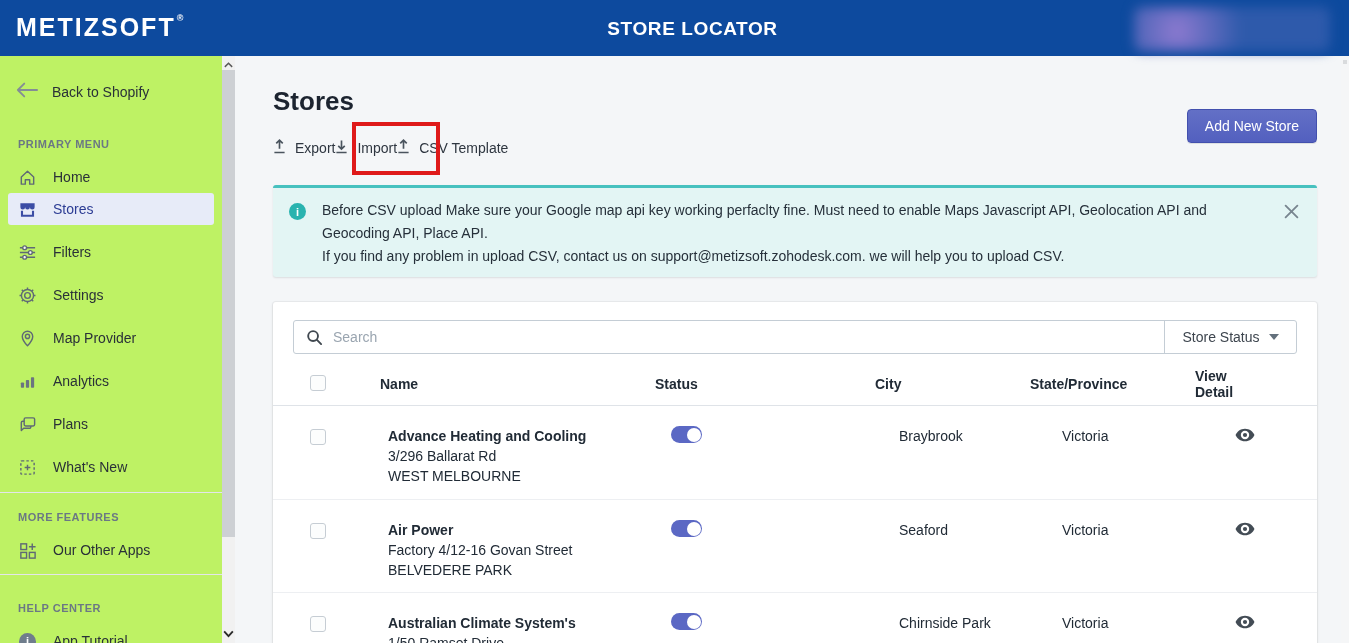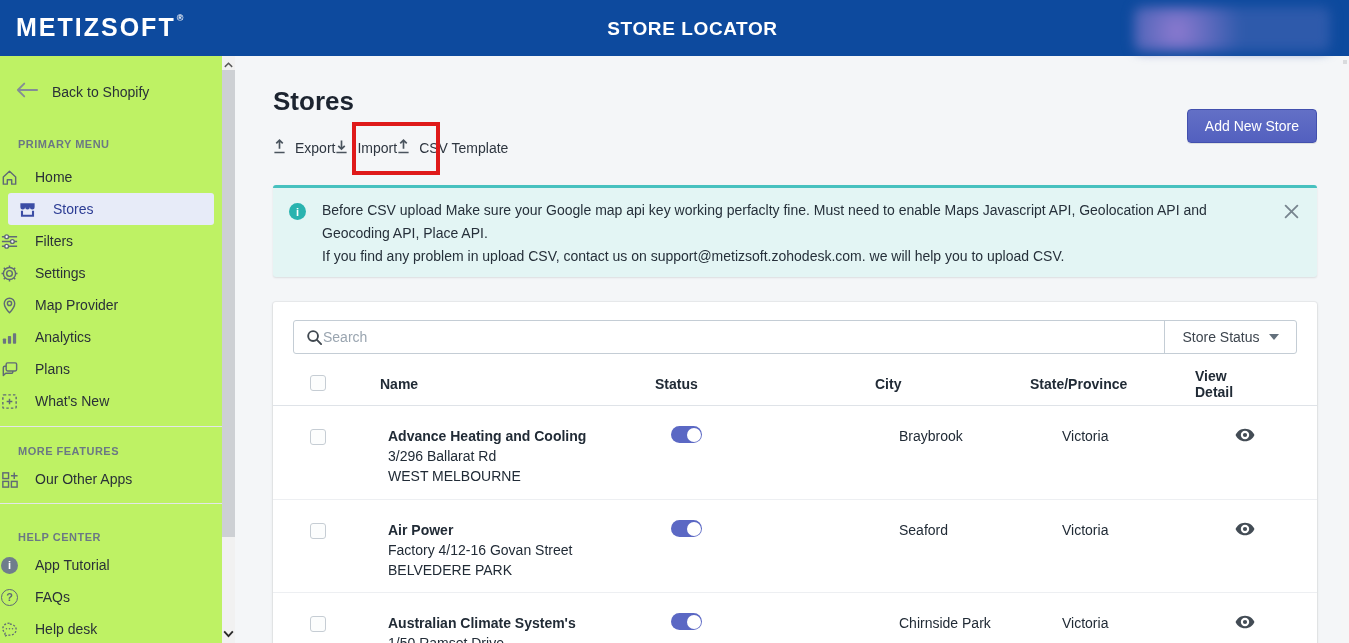--- a/index.html
+++ b/index.html
@@ -15,21 +15,21 @@
     color:#fff; font-size:19px; font-weight:700; letter-spacing:0.6px; white-space:nowrap; }
   .user-blur { position:absolute; right:19px; top:7px; width:196px; height:44px; border-radius:8px;
     background: radial-gradient(circle at 22% 55%, #8d7ad0 0%, rgba(141,122,208,0) 42%), linear-gradient(#2e5aab,#2e5aab);
     filter:blur(6px); }
 
   
   .sidebar { position:absolute; left:0; top:56px; width:222px; height:587px; background:#bef264; overflow:hidden; z-index:10; }
   .back-row { display:flex; align-items:center; padding:26px 0 0 16px; gap:14px; font-size:14px; color:#2a3138; cursor:pointer; }
   .side-label { margin:37px 0 0 18px; font-size:11px; font-weight:700; letter-spacing:0.5px; color:#6b7884; }
   .nav { margin-top:11px; }
-  .nav-item { display:flex; align-items:center; height:32px; gap:16px; font-size:14px; color:#2a3138; cursor:pointer; }
+  .nav-item { display:flex; align-items:center; height:32px; padding-left:18px; gap:16px; font-size:14px; color:#2a3138; cursor:pointer;margin-top:11px; }
   .nav-item .ni { width:19px; height:19px; display:flex; align-items:center; justify-content:center; flex:0 0 19px; }
   .nav-item.active { margin:0 8px; padding-left:10px; border-radius:3px; background:#e7ebf8; color:#2c3c94; }
   .divider { border-top:1px solid #e3e6ea; margin-top:9px; }
   .divider2 { border-top:1px solid #e3e6ea; margin-top:8px; }
   .side-label.mt2 { margin-top:18px; }
   .side-label.mt3 { margin-top:27px; }
   .nav.mt-s { margin-top:6px; }
   .circle-ico { width:17px; height:17px; border-radius:50%; background:#6f7d8c; color:#fff; font-size:11px; font-weight:700;
     display:flex; align-items:center; justify-content:center; }
   .circle-ico.outline { background:transparent; border:1.6px solid #5d6975; color:#5d6975; width:17px; height:17px; font-size:11px; }
@@ -61,21 +61,21 @@
   .banner { position:absolute; left:38px; top:129px; width:1044px; height:92px; background:#e3f5f4; border-radius:3px;
     border-top:3px solid #47c1bf; box-shadow:0 1px 2px rgba(0,0,0,.1); }
   .banner-ico { position:absolute; left:16px; top:15px; width:17px; height:17px; border-radius:50%; background:#29b3af; color:#fff;
     font-size:11px; font-weight:700; display:flex; align-items:center; justify-content:center; }
   .banner-text { padding:11px 74px 0 49px; font-size:14px; line-height:23px; color:#26303a; }
   .banner-close { position:absolute; right:17px; top:16px; cursor:pointer; width:16px; height:16px; }
 
   .card { position:absolute; left:38px; top:246px; width:1044px; height:400px; background:#fff; border-radius:3px;
     box-shadow:0 0 0 1px rgba(63,63,68,.05), 0 1px 3px rgba(63,63,68,.15); }
   .search-assembly { margin:18px 20px 0; height:34px; border:1px solid #c4cdd5; border-radius:3px; display:flex; align-items:stretch; background:#fff; }
-  .search-left { flex:1; display:flex; align-items:center; padding-left:12px; }
+  .search-left { flex:1; display:flex; align-items:center; padding-left:12px; gap:10px; }
   .search-input { border:none; outline:none; flex:1; font-size:14px; font-family:inherit; color:#2a3138; background:transparent; }
   .search-input::placeholder { color:#9aa5b0; }
   .vdiv { width:1px; background:#c4cdd5; }
   .status-filter { width:131px; display:flex; align-items:center; justify-content:center; gap:9px; font-size:14px; color:#3d454e; cursor:pointer; }
   .caret { width:0; height:0; border-left:5px solid transparent; border-right:5px solid transparent; border-top:6px solid #63707c; }
 
   .grid-row { display:grid; grid-template-columns:107px 275px 220px 155px 165px 1fr; }
   .t-head { margin-top:9px; height:43px; align-items:center; border-bottom:1px solid #dfe3e8; font-size:14px; font-weight:700; color:#212b36; }
   .cell-cb { padding-left:37px; }
   .cell-view { display:flex; justify-content:center; padding-right:64px; }

